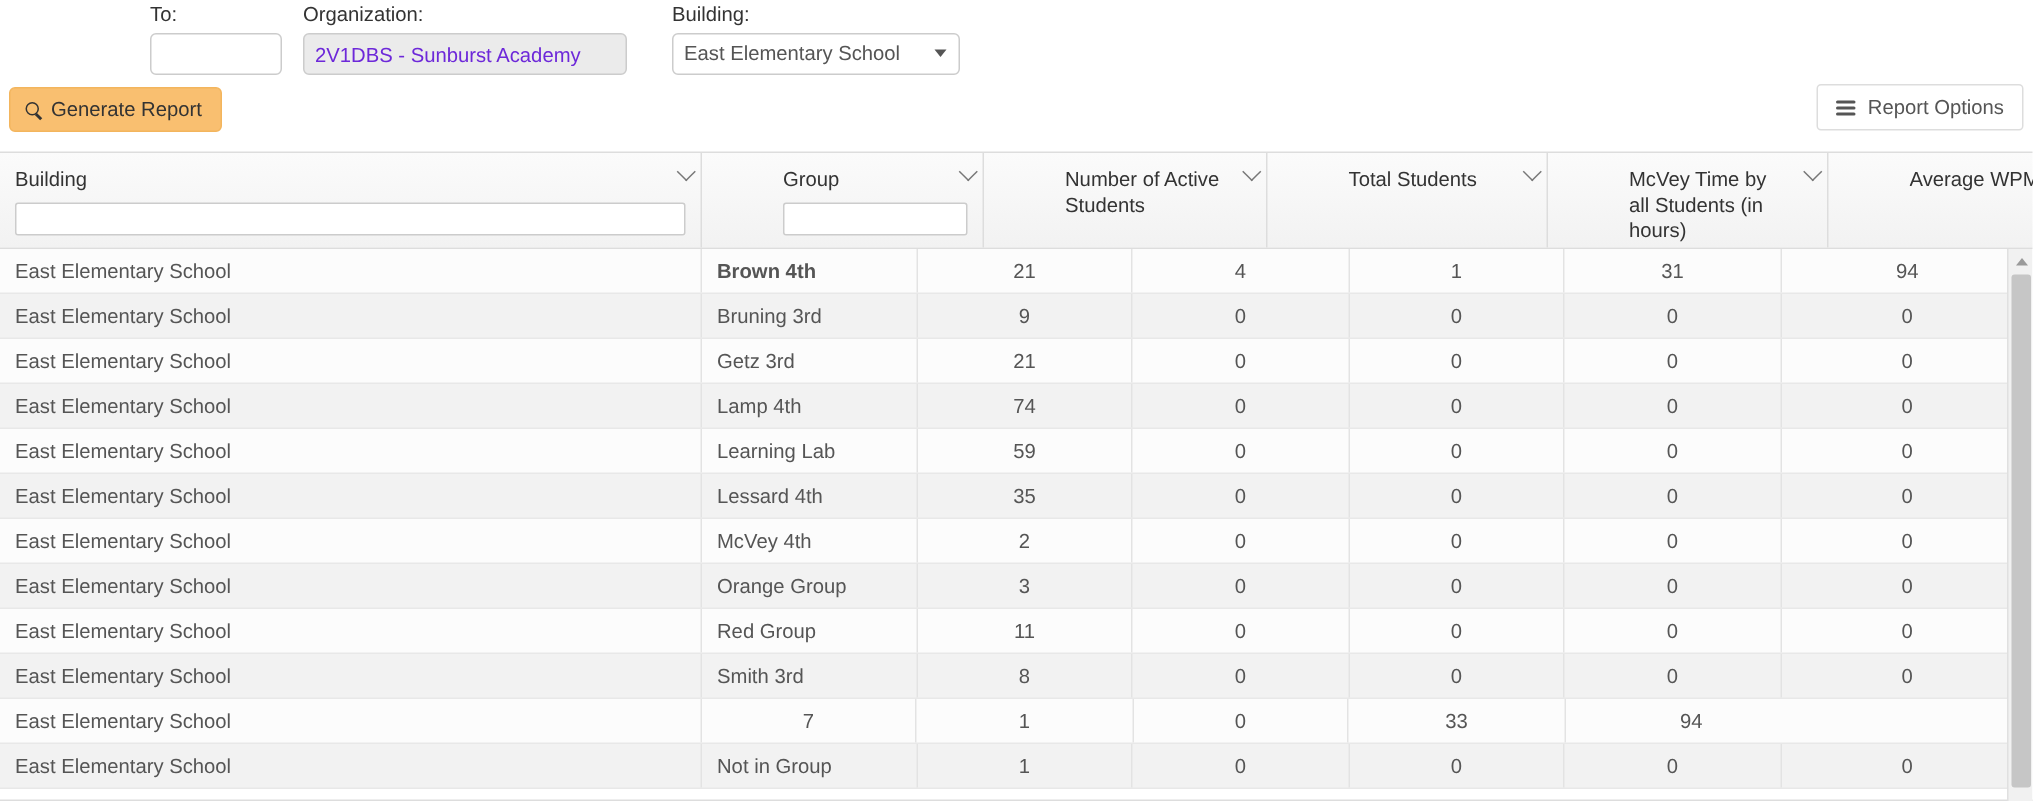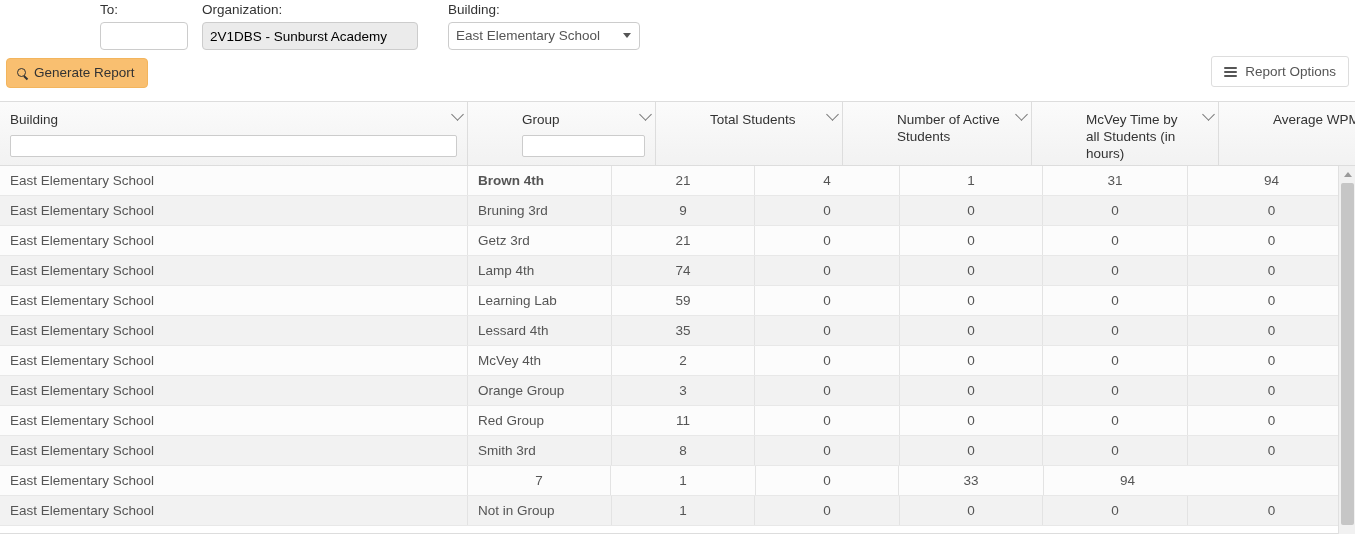--- a/index.html
+++ b/index.html
@@ -36,21 +36,21 @@
     background: #ffffff;
     font-family: "Liberation Sans", sans-serif;
     font-size: 13.5px;
     color: #555555;
     padding: 0 7px;
     outline: none;
   }
   .txt-input.readonlyish {
     background: #ebebeb;
     border-color: #cccccc;
-    color: #000000;
+    color: #6d28d9;
   }
   .sel-wrap {
     position: relative;
     display: inline-block;
   }
   .sel-input {
     height: 28px;
     width: 192px;
     border: 1px solid #cccccc;
     border-radius: 4px;
@@ -318,26 +318,26 @@
       <div class="th" style="width: 468px;">
         <div class="th-title">Building</div>
         <span class="th-caret"></span>
         <input type="text" class="th-filter" style="">
       </div>
       <div class="th" style="width: 144px;">
         <div class="th-title">Group</div>
         <span class="th-caret"></span>
         <input type="text" class="th-filter" style="">
       </div>
+      <div class="th" style="width: 145px;">
+        <div class="th-title">Number of Active Students</div>
+        <span class="th-caret"></span>
+      </div>
       <div class="th" style="width: 143px;">
         <div class="th-title">Total Students</div>
-        <span class="th-caret"></span>
-      </div>
-      <div class="th" style="width: 145px;">
-        <div class="th-title">Number of Active Students</div>
         <span class="th-caret"></span>
       </div>
       <div class="th" style="width: 143px;">
         <div class="th-title">McVey Time by all Students (in hours)</div>
         <span class="th-caret"></span>
       </div>
       <div class="th" style="width: 145px;">
         <div class="th-title">Average WPM</div>
         <span class="th-caret"></span>
       </div>

